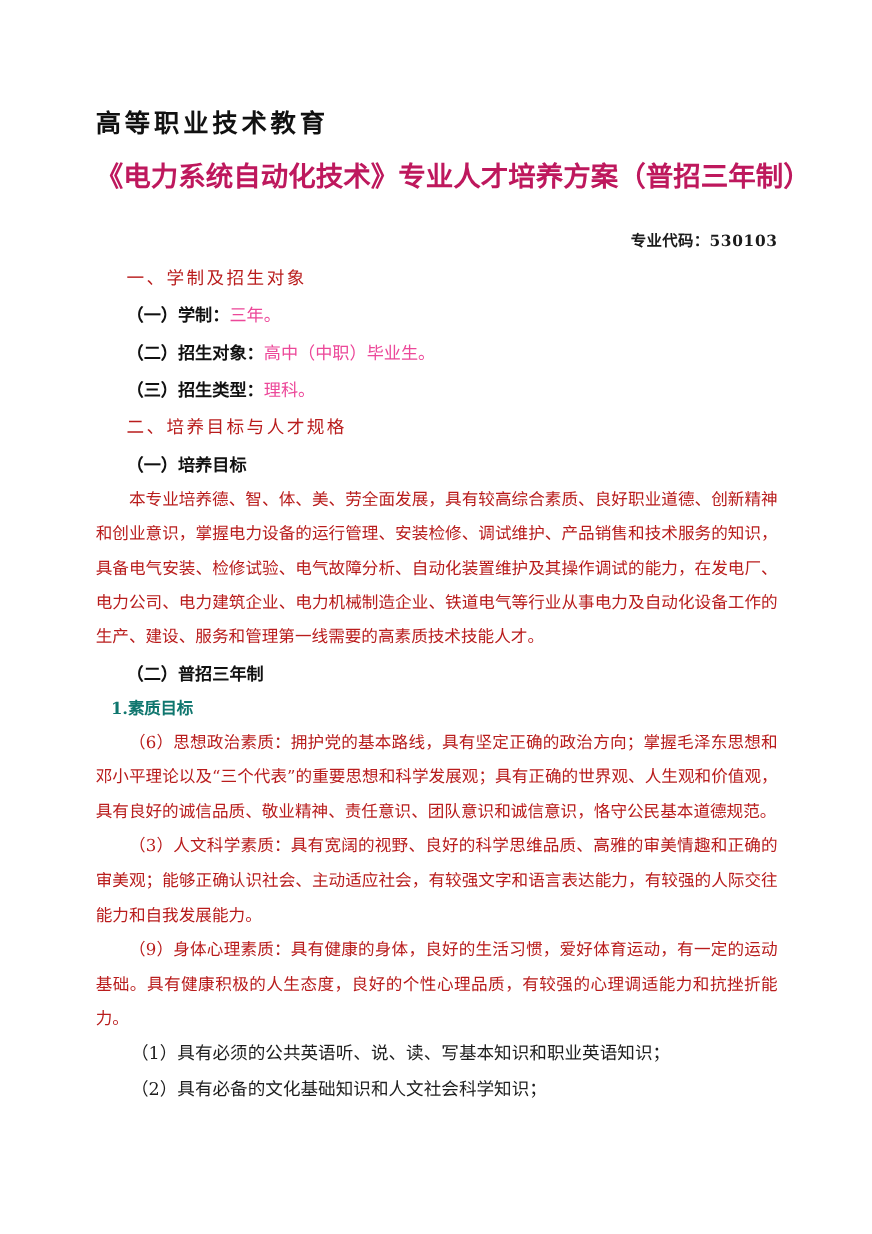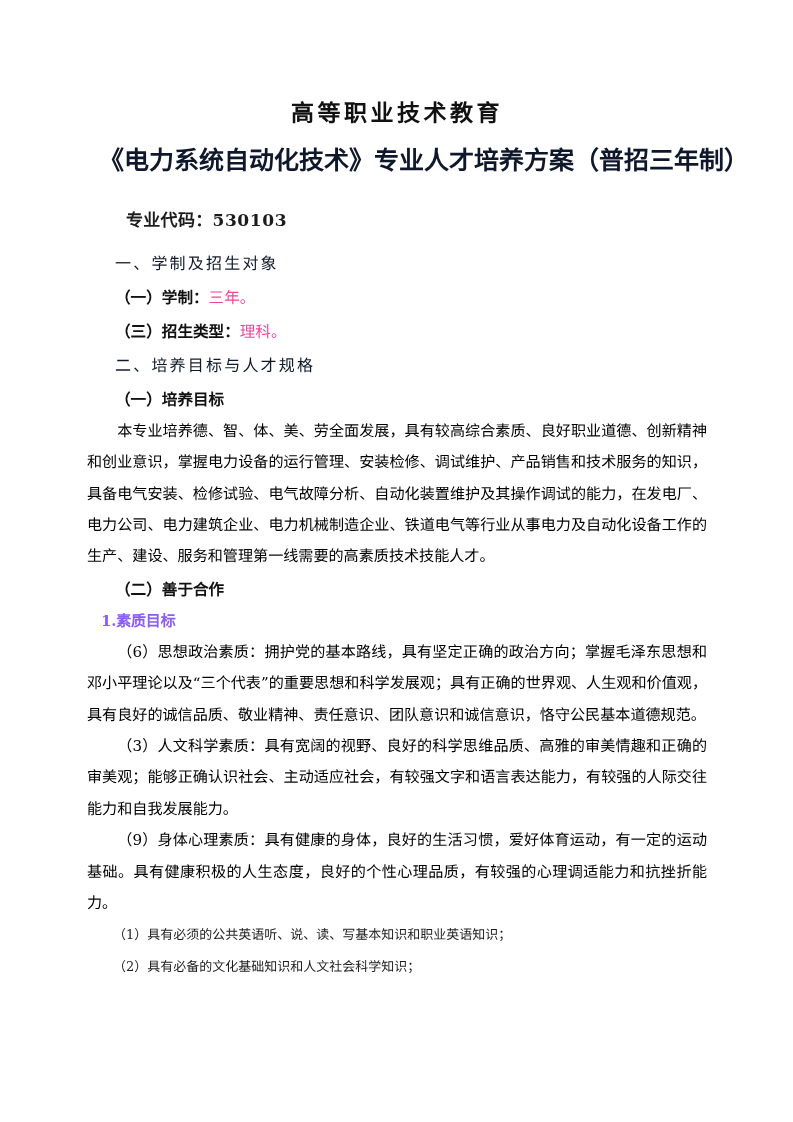--- a/index.html
+++ b/index.html
@@ -20,47 +20,47 @@
   .page {
     position: relative;
     width: 793px;
     height: 1122px;
     box-sizing: border-box;
     padding: 96px 86px 0 87px;
   }
 
   
   .doc-title-1 {
-    text-align: center;
     font-family: "DejaVu Sans", "Liberation Sans", sans-serif;
     font-weight: 700;
     font-size: 23px;
     letter-spacing: 3.5px;
     line-height: 1.5;
     margin: 0 0 12px 0;
     color: #111111;
   }
   .doc-title-2 {
     text-align: center;
     font-family: "DejaVu Serif", "Liberation Serif", serif;
     font-weight: 700;
     font-size: 25px;
     letter-spacing: 0px;
     line-height: 1.45;
-    margin: 0 0 26px 12px;
-    color: #0f172a;
+    margin: 0 0 26px 0;
+    color: #be185d;
     white-space: nowrap;
   }
 
   
   .line {
-    font-size: 17px;
+    font-size: 14px;
     line-height: 31px;
-    margin: 11px;
+    margin: 0;
     white-space: nowrap;
+    text-align: right;
   }
 
   
   .code-row {
     padding-left: 28px;
     font-weight: 700;
     letter-spacing: 0.3px;
   }
   .code-row .code-val {
     font-weight: 700;
@@ -68,21 +68,21 @@
   }
 
   
   .h1-cn {
     padding-left: 28px;
     font-family: "DejaVu Sans", "Liberation Sans", sans-serif;
     font-weight: 400;
     font-size: 16px;
     line-height: 34px;
     letter-spacing: 2.2px;
-    color: #0f172a;
+    color: #b91c1c;
     margin: 0;
     white-space: nowrap;
   }
 
   
   .h2-cn {
     padding-left: 28px;
     font-weight: 700;
     font-size: 15.6px;
     line-height: 33px;
@@ -100,38 +100,38 @@
 
   
   .h3-cn {
     padding-left: 14px;
     font-weight: 700;
     font-size: 15px;
     line-height: 31px;
     letter-spacing: -0.2px;
     margin: 0;
     white-space: nowrap;
-    color: #8b5cf6;
+    color: #0f766e;
   }
 
   
   .para {
     font-size: 15.1px;
     line-height: 31.4px;
     text-align: justify;
     text-justify: inter-ideograph;
     text-indent: 2em;
     margin: 0;
-    color: #000000;
+    color: #b91c1c;
     word-break: break-all;
   }
 
   
   .item {
-    font-size: 13px;
+    font-size: 16px;
     line-height: 31.4px;
     text-indent: 2em;
     margin: 0;
     color: #1d1d1d;
     white-space: nowrap;
   }
 </style>
 </head>
 <body>
 
@@ -144,32 +144,35 @@
   <p class="line code-row">
     <span class="code-label">专业代码：</span><span class="code-val">530103</span>
   </p>
 
   <p class="h1-cn">一、学制及招生对象</p>
 
   <p class="h2-cn">
     <span class="lead">（一）学制：</span><span class="val">三年。</span>
   </p>
 
+  <p class="h2-cn">
+    <span class="lead">（二）招生对象：</span><span class="val">高中（中职）毕业生。</span>
+  </p>
 
   <p class="h2-cn">
     <span class="lead">（三）招生类型：</span><span class="val">理科。</span>
   </p>
 
   <p class="h1-cn">二、培养目标与人才规格</p>
 
   <p class="h2-cn">（一）培养目标</p>
 
   <p class="para">本专业培养德、智、体、美、劳全面发展，具有较高综合素质、良好职业道德、创新精神和创业意识，掌握电力设备的运行管理、安装检修、调试维护、产品销售和技术服务的知识，具备电气安装、检修试验、电气故障分析、自动化装置维护及其操作调试的能力，在发电厂、电力公司、电力建筑企业、电力机械制造企业、铁道电气等行业从事电力及自动化设备工作的生产、建设、服务和管理第一线需要的高素质技术技能人才。</p>
 
-  <p class="h2-cn">（二）善于合作</p>
+  <p class="h2-cn">（二）普招三年制</p>
 
   <p class="h3-cn">1.素质目标</p>
 
   <p class="para">（6）思想政治素质：拥护党的基本路线，具有坚定正确的政治方向；掌握毛泽东思想和邓小平理论以及“三个代表”的重要思想和科学发展观；具有正确的世界观、人生观和价值观，具有良好的诚信品质、敬业精神、责任意识、团队意识和诚信意识，恪守公民基本道德规范。</p>
 
 
   <p class="para">（3）人文科学素质：具有宽阔的视野、良好的科学思维品质、高雅的审美情趣和正确的审美观；能够正确认识社会、主动适应社会，有较强文字和语言表达能力，有较强的人际交往能力和自我发展能力。</p>
 
   <p class="para">（9）身体心理素质：具有健康的身体，良好的生活习惯，爱好体育运动，有一定的运动基础。具有健康积极的人生态度，良好的个性心理品质，有较强的心理调适能力和抗挫折能力。</p>
 

